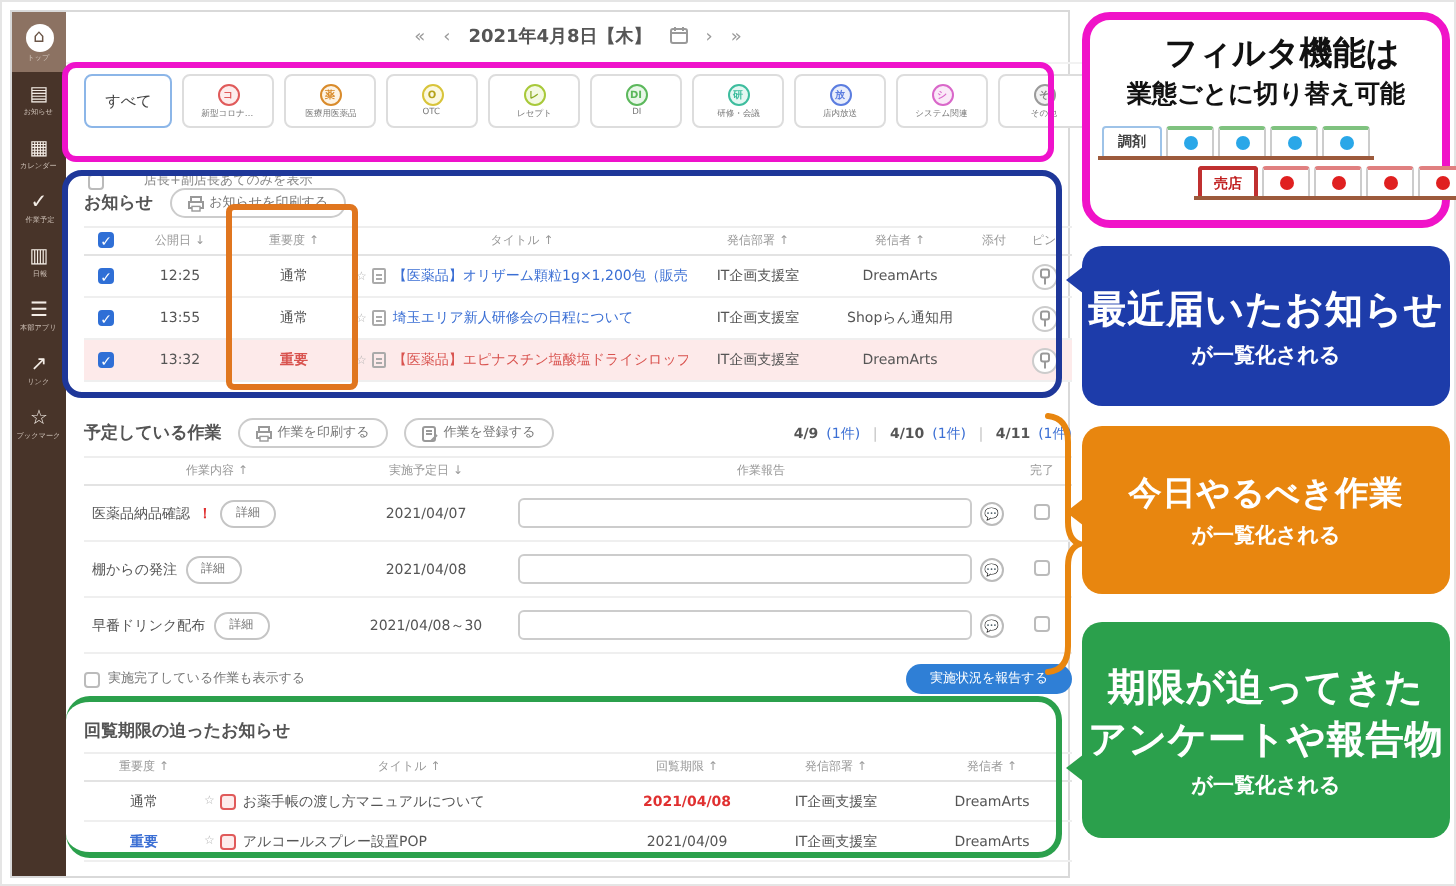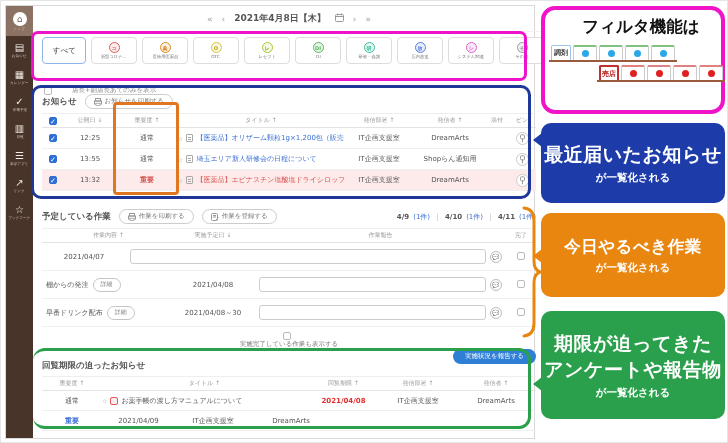--- a/index.html
+++ b/index.html
@@ -71,21 +71,21 @@
   .t-name{width:129px; text-align:left !important; padding-left:4px; display:flex; align-items:center; gap:4px;}
   .t-date{width:84px;} .t-report{flex:1; display:flex; align-items:center; gap:4px; padding:0 4px;} .t-done{width:30px;}
   .task-row { height:28px; }
   .detail-btn { border:1px solid #c5c5c5; border-radius:8px; font-size:6px; color:#777; padding:1.5px 7px; background:#fff; cursor:pointer; }
   .urgent { color:#e03030; font-weight:bold; }
   .rep-input { flex:1; height:15px; border:1px solid #ccc; border-radius:3px; background:#fff; }
   .cmt-ico { width:12px; height:12px; border:1px solid #bbb; border-radius:50%; display:inline-flex; align-items:center; justify-content:center; font-size:6px; color:#999; cursor:pointer; }
   .upcoming { margin-left:auto; font-size:7px; color:#555; font-weight:bold; display:flex; gap:4px; align-items:center; }
   .upcoming .cnt { color:#3b6fd4; font-weight:normal; }
   .upcoming .sep { color:#ccc; }
-  .task-foot { display:flex; align-items:center; margin-top:5px; font-size:6.5px; color:#777;flex-direction:column; }
+  .task-foot { display:flex; align-items:center; margin-top:5px; font-size:6.5px; color:#777; }
   .report-btn { margin-left:auto; background:#2f7fd6; color:#fff; border:none; border-radius:9px; font-size:6.5px; padding:3px 12px; cursor:pointer; }
 
   
   .r-imp{width:60px;} .r-title{flex:1; text-align:left !important; display:flex; align-items:center; gap:3px;} .r-due{width:73px;} .r-dept{width:76px;} .r-sender{width:80px;}
   .due-red { color:#e03030; font-weight:bold; }
   .circ-ico { width:8px; height:8px; border:1px solid #e05a5a; border-radius:2px; display:inline-block; background:#fdecec; flex-shrink:0; }
 
   
   .ann-rect { position:absolute; pointer-events:none; }
   .rect-pink { left:30px; top:30px; width:496px; height:50px; border:3px solid #ef12cb; border-radius:7px; }
@@ -110,21 +110,21 @@
 
   .note-pinkbox { position:absolute; left:540px; top:5px; width:184px; height:108px; background:#fff; border:4px solid #f013c8; border-radius:14px; padding-top:6px; text-align:center; }
   .note-pinkbox .l1 { font-size:16.5px; font-weight:bold; color:#111;padding-left:16px; }
   .note-pinkbox .l2 { font-size:12.5px; font-weight:bold; color:#111; margin-top:1px; }
   .mini-row { display:flex; align-items:flex-end; gap:2px; border-bottom:2px solid #9c5a3c; padding:1px 2px 0 2px; width:fit-content; }
   .mini-row.r1 { margin:6px 0 0 4px; }
   .mini-row.r2 { margin:2px 0 0 52px; }
   .mini-tab { width:24px; height:15px; background:#fff; border:1px solid #ccc; border-bottom:none; border-radius:2px 2px 0 0; display:flex; align-items:center; justify-content:center; border-top:2px solid #7fc27f; }
   .mini-tab .dot { width:7px; height:7px; border-radius:50%; }
   .dot-blue { background:#2aa7e8; } .dot-red { background:#e02020; }
-  .mini-active { width:20px; font-size:7px; font-weight:bold; border-top:1px solid #ccc; }
+  .mini-active { width:30px; font-size:7px; font-weight:bold; border-top:1px solid #ccc; }
   .mini-active.chozai { color:#444; border:1px solid #9ec3e8; border-bottom:none; }
   .mini-active.baiten { color:#c02020; border:2px solid #c03030; border-bottom:none; }
   .mini-tab.rt-red { border-top-color:#e08080; }
 </style>
 </head>
 <body>
 
 <div class="stage">
 
   <div class="app">
@@ -344,20 +344,25 @@
           </span>
         </div>
         <div class="thead">
           <div class="t-name" style="justify-content:center;">作業内容 ↑</div>
           <div class="t-date">実施予定日 ↓</div>
           <div class="t-report" style="justify-content:center;">作業報告</div>
           <div class="t-done">完了</div>
         </div>
 
         <div class="trow task-row">
+          <div class="t-name">
+            <span>医薬品納品確認</span>
+              <span class="urgent">！</span>
+            <span class="detail-btn">詳細</span>
+          </div>
           <div class="t-date">2021/04/07</div>
           <div class="t-report">
               <span class="rep-input"></span>
               <span class="cmt-ico">💬</span>
             </div>
           <div class="t-done"><span class="cbx"></span></div>
         </div>
         <div class="trow task-row">
           <div class="t-name">
             <span>棚からの発注</span>
@@ -407,20 +412,25 @@
               <span class="spk-ico">☆</span>
               <span class="circ-ico"></span>
               <span>お薬手帳の渡し方マニュアルについて</span>
             </div>
           <div class="r-due due-red">2021/04/08</div>
           <div class="r-dept">IT企画支援室</div>
           <div class="r-sender">DreamArts</div>
         </div>
         <div class="trow" style="height:20px;">
           <div class="r-imp imp-blue">重要</div>
+          <div class="r-title">
+              <span class="spk-ico">☆</span>
+              <span class="circ-ico"></span>
+              <span>アルコールスプレー設置POP</span>
+            </div>
           <div class="r-due">2021/04/09</div>
           <div class="r-dept">IT企画支援室</div>
           <div class="r-sender">DreamArts</div>
         </div>
       </div>
 
     </div>
   </div>
 
   <div class="ann-rect rect-pink">
@@ -432,20 +442,21 @@
     </div>
   <div class="brace-orange">
     <svg width="20" height="132" viewBox="0 0 20 132">
         <path d="M2 2 q10 1 10 13 v40 q0 9 6 11 q-6 2 -6 11 v40 q0 12 -10 13" fill="none" stroke="#e8860f" stroke-width="3" stroke-linecap="round"></path>
       </svg>
   </div>
   <div class="ann-rect rect-green"></div>
 
   <div class="note-pinkbox">
     <div class="l1">フィルタ機能は</div>
+    <div class="l2">業態ごとに切り替え可能</div>
     <div class="mini-row r1">
       <div class="mini-tab mini-active chozai">調剤</div>
       <div class="mini-tab">
           <span class="dot dot-blue"></span>
         </div>
       <div class="mini-tab">
           <span class="dot dot-blue"></span>
         </div>
       <div class="mini-tab">
           <span class="dot dot-blue"></span>

